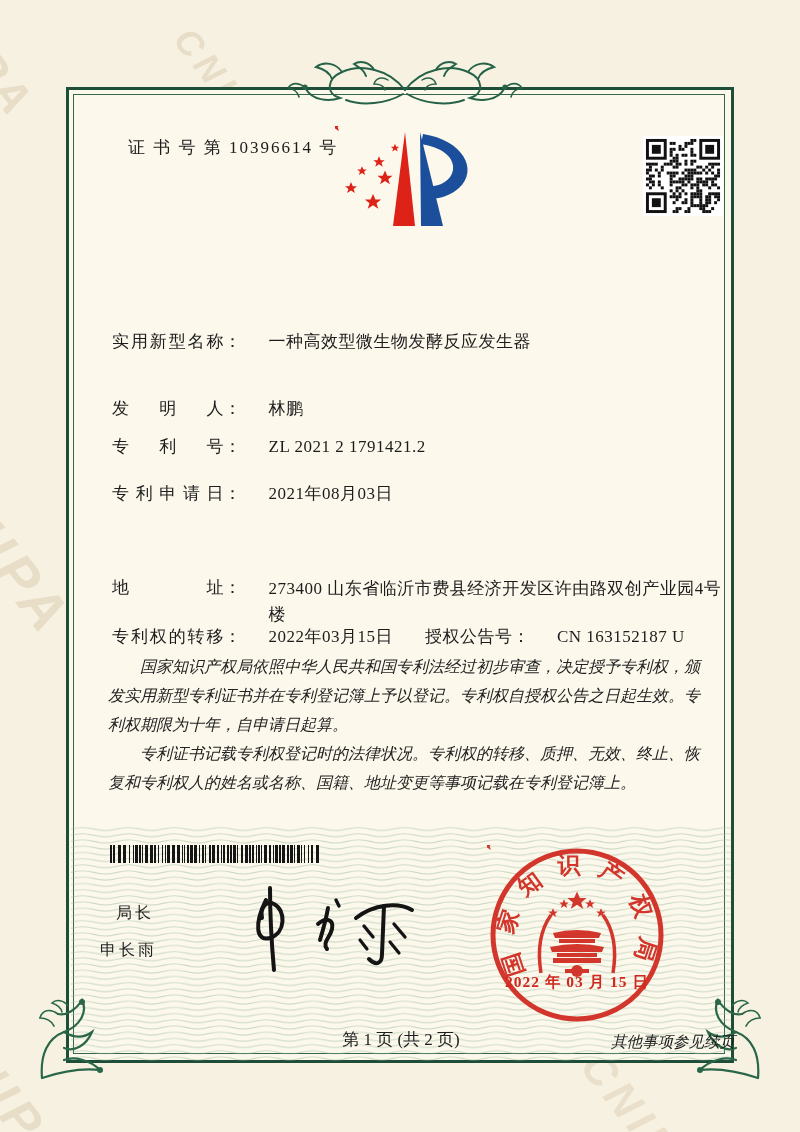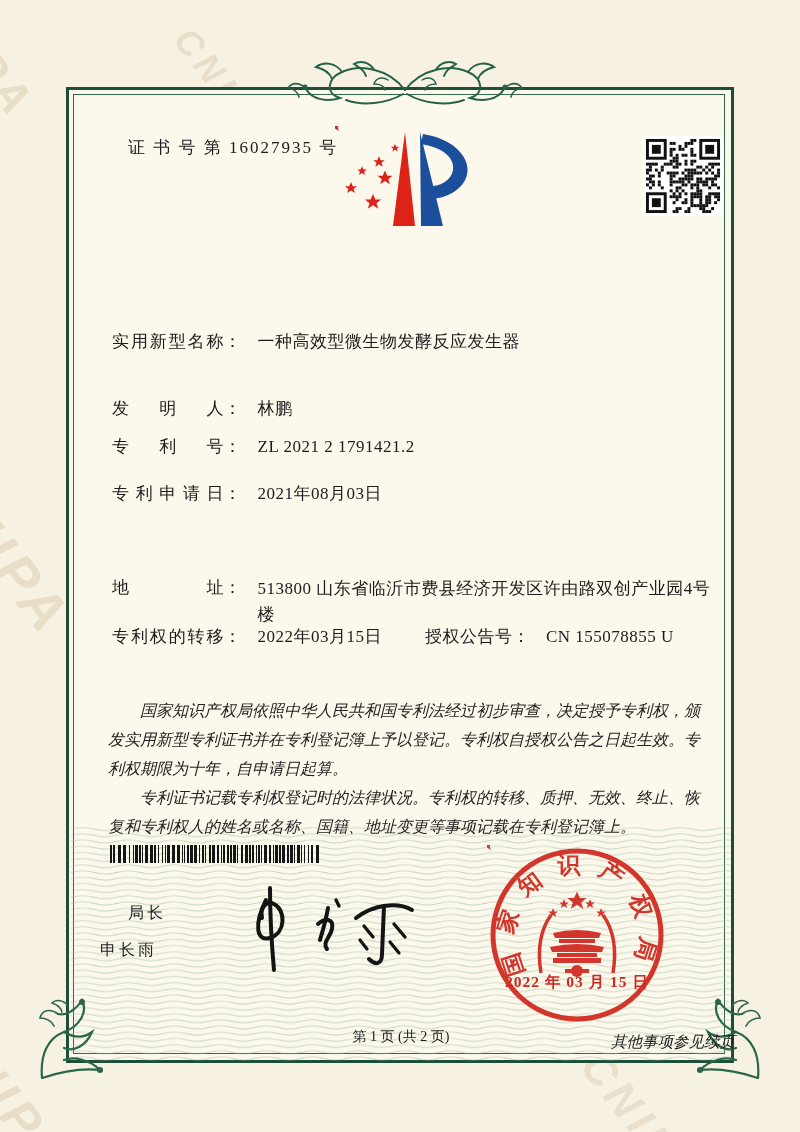--- a/index.html
+++ b/index.html
@@ -14,32 +14,32 @@
   
   .frame-outer{position:absolute;left:66px;top:87px;width:668px;height:976px;
       border:3px solid #1e4e37;background:#fcf8ec;box-sizing:border-box;}
   .frame-inner{position:absolute;left:73px;top:94px;width:652px;height:960px;
       border:1px solid #35684b;box-sizing:border-box;}
   .cert-no{position:absolute;left:128px;top:136px;font-size:17px;letter-spacing:2px;}
   .title{position:absolute;left:67px;top:243px;width:668px;text-align:center;
       font-size:34px;font-weight:700;letter-spacing:8px;}
   .row{position:absolute;left:112px;font-size:17px;letter-spacing:.5px;white-space:nowrap;}
   .flabel{display:inline-block;width:112px;text-align:justify;text-align-last:justify;font-family:Liberation Serif, serif;}
-  .fval{margin-left:16px;}
+  .fval{margin-left:27px;}
   .fval-wrap{display:inline-block;width:470px;white-space:normal;vertical-align:top;line-height:26px;}
   .row .pair2{position:absolute;left:313px;top:0;}
   .body-text{position:absolute;left:108px;top:652px;width:606px;font-size:16px;
-      line-height:29px;font-style:italic;color:#222;margin-top:44px;}
+      line-height:29px;font-style:italic;color:#222;}
   .body-text p{margin:0;text-indent:2em;}
   .guilloche{position:absolute;left:71px;top:826px;}
   .sig-label{position:absolute;font-family:"Liberation Sans","DejaVu Sans",sans-serif;
       font-size:16px;letter-spacing:3px;color:#222;}
   .seal-date{position:absolute;left:487px;top:972px;width:180px;text-align:center;
       color:#d0281e;font-size:15.5px;font-weight:700;letter-spacing:1px;}
-  .page-info{position:absolute;left:67px;top:1028px;width:668px;text-align:center;font-size:14px;}
+  .page-info{position:absolute;left:67px;top:1028px;width:668px;text-align:center;font-size:17px;}
   .continuation{position:absolute;left:67px;top:1032px;width:668px;text-align:right;
       font-size:15.5px;font-style:italic;}
   .qr-box{position:absolute;left:643px;top:136px;width:80px;height:80px;background:#fff;}
   svg{display:block;}
 </style>
 </head>
 <body>
 
 <div class="page">
 
@@ -94,21 +94,21 @@
       <path d="M14,84 C12,60 20,44 36,38 C52,32 60,18 54,6 C48,16 38,22 30,20"></path>
       <path d="M14,84 C32,78 54,74 72,76 C62,66 46,62 36,66"></path>
       <path d="M36,38 C46,44 56,44 64,38 C58,52 46,58 36,54"></path>
       <path d="M30,20 C22,14 14,16 12,24 C18,24 24,27 26,32" stroke-width="1.7"></path>
       <circle cx="54" cy="8" r="3" fill="#2a6648" stroke="none"></circle>
       <circle cx="72" cy="76" r="3" fill="#2a6648" stroke="none"></circle>
       <path d="M40,12 C36,6 28,5 24,9 C30,11 33,14 34,18" stroke-width="1.5"></path>
     </g>
   </svg>
 
-  <div class="cert-no">证 书 号 第 16027935 号</div>
+  <div class="cert-no">证 书 号 第 10396614 号</div>
 
   <svg class="abs" style="left:335px;top:126px;" width="145" height="110" viewBox="0 0 145 110">
     <g fill="#dd2218">
       <path id="st" d="M0,-6 L1.8,-1.8 L6,-1.8 L2.6,0.9 L3.9,5 L0,2.4 L-3.9,5 L-2.6,0.9 L-6,-1.8 L-1.8,-1.8 Z"></path>
       <use href="#st" transform="translate(60,22) scale(0.7)"></use>
       <use href="#st" transform="translate(44,36) scale(0.95)"></use>
       <use href="#st" transform="translate(27,45) scale(0.8)"></use>
       <use href="#st" transform="translate(50,52) scale(1.25)"></use>
       <use href="#st" transform="translate(16,62) scale(1.0)"></use>
       <use href="#st" transform="translate(38,76) scale(1.35)"></use>
@@ -343,26 +343,26 @@
   <div class="row" style="top:397px">
     <span class="flabel">发明人</span><span>：</span><span class="fval">林鹏</span>
   </div>
   <div class="row" style="top:435px">
     <span class="flabel">专利号</span><span>：</span><span class="fval">ZL 2021 2 1791421.2</span>
   </div>
   <div class="row" style="top:482px">
     <span class="flabel">专利申请日</span><span>：</span><span class="fval">2021年08月03日</span>
   </div>
   <div class="row" style="top:576px">
-    <span class="flabel">地址</span><span>：</span><span class="fval fval-wrap">513800 山东省临沂市费县经济开发区许由路双创产业园4号楼</span>
+    <span class="flabel">地址</span><span>：</span><span class="fval fval-wrap">273400 山东省临沂市费县经济开发区许由路双创产业园4号楼</span>
   </div>
   <div class="row" style="top:625px">
     <span class="flabel">专利权的转移</span><span>：</span><span class="fval">2022年03月15日</span>
     <span class="pair2">
-      <span>授权公告号</span><span>：</span><span class="fval">CN 155078855 U</span>
+      <span>授权公告号</span><span>：</span><span class="fval">CN 163152187 U</span>
     </span>
   </div>
 
   <div class="body-text">
     <p>国家知识产权局依照中华人民共和国专利法经过初步审查，决定授予专利权，颁发实用新型专利证书并在专利登记簿上予以登记。专利权自授权公告之日起生效。专利权期限为十年，自申请日起算。</p>
     <p>专利证书记载专利权登记时的法律状况。专利权的转移、质押、无效、终止、恢复和专利权人的姓名或名称、国籍、地址变更等事项记载在专利登记簿上。</p>
   </div>
 
   <div class="abs" style="left:110px;top:845px;">
     <svg width="212" height="18" fill="#151515">
@@ -419,21 +419,21 @@
         <rect x="184" y="0" width="1" height="18"></rect>
         <rect x="187" y="0" width="3" height="18"></rect>
         <rect x="191" y="0" width="1" height="18"></rect>
         <rect x="194" y="0" width="1" height="18"></rect>
         <rect x="198" y="0" width="1" height="18"></rect>
         <rect x="201" y="0" width="2" height="18"></rect>
         <rect x="206" y="0" width="3" height="18"></rect>
       </svg>
   </div>
 
-  <div class="sig-label" style="left:116px;top:903px;margin-left:12px;">局长</div>
+  <div class="sig-label" style="left:116px;top:903px;">局长</div>
   <div class="sig-label" style="left:100px;top:940px;">申长雨</div>
 
   <svg class="abs" style="left:232px;top:878px;" width="205" height="105" viewBox="0 0 205 105">
     <g stroke="#141414" fill="none" stroke-width="4" stroke-linecap="round" stroke-linejoin="round">
       <path d="M34,22 C22,46 24,64 38,60 C54,55 54,32 42,26 C34,22 28,30 30,40"></path>
       <path d="M38,10 C38,36 40,70 42,92"></path>
       <path d="M96,30 C94,42 91,52 88,62"></path>
       <path d="M86,46 C94,39 102,41 100,51 C98,60 90,64 95,71"></path>
       <path d="M104,22 l3,6" stroke-width="3.4"></path>
       <path d="M124,40 C142,26 166,24 180,32"></path>

